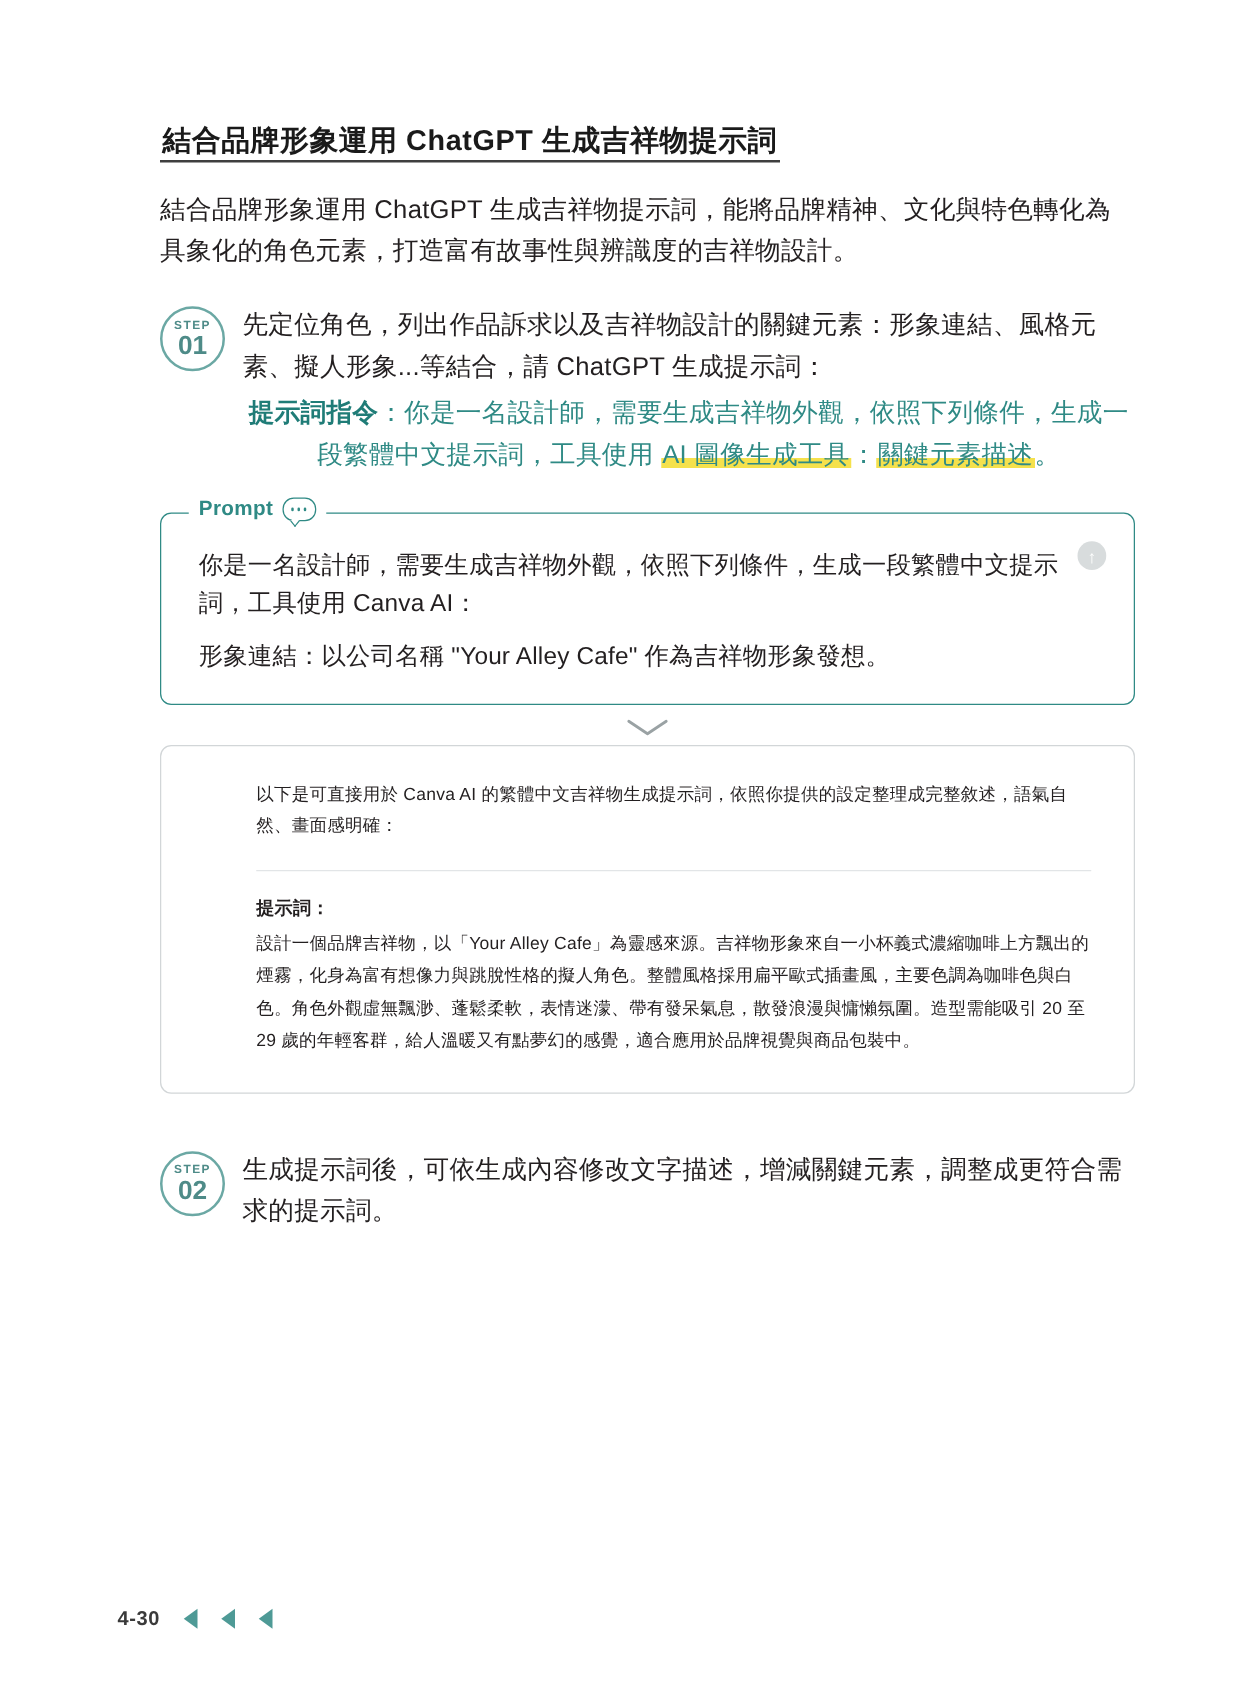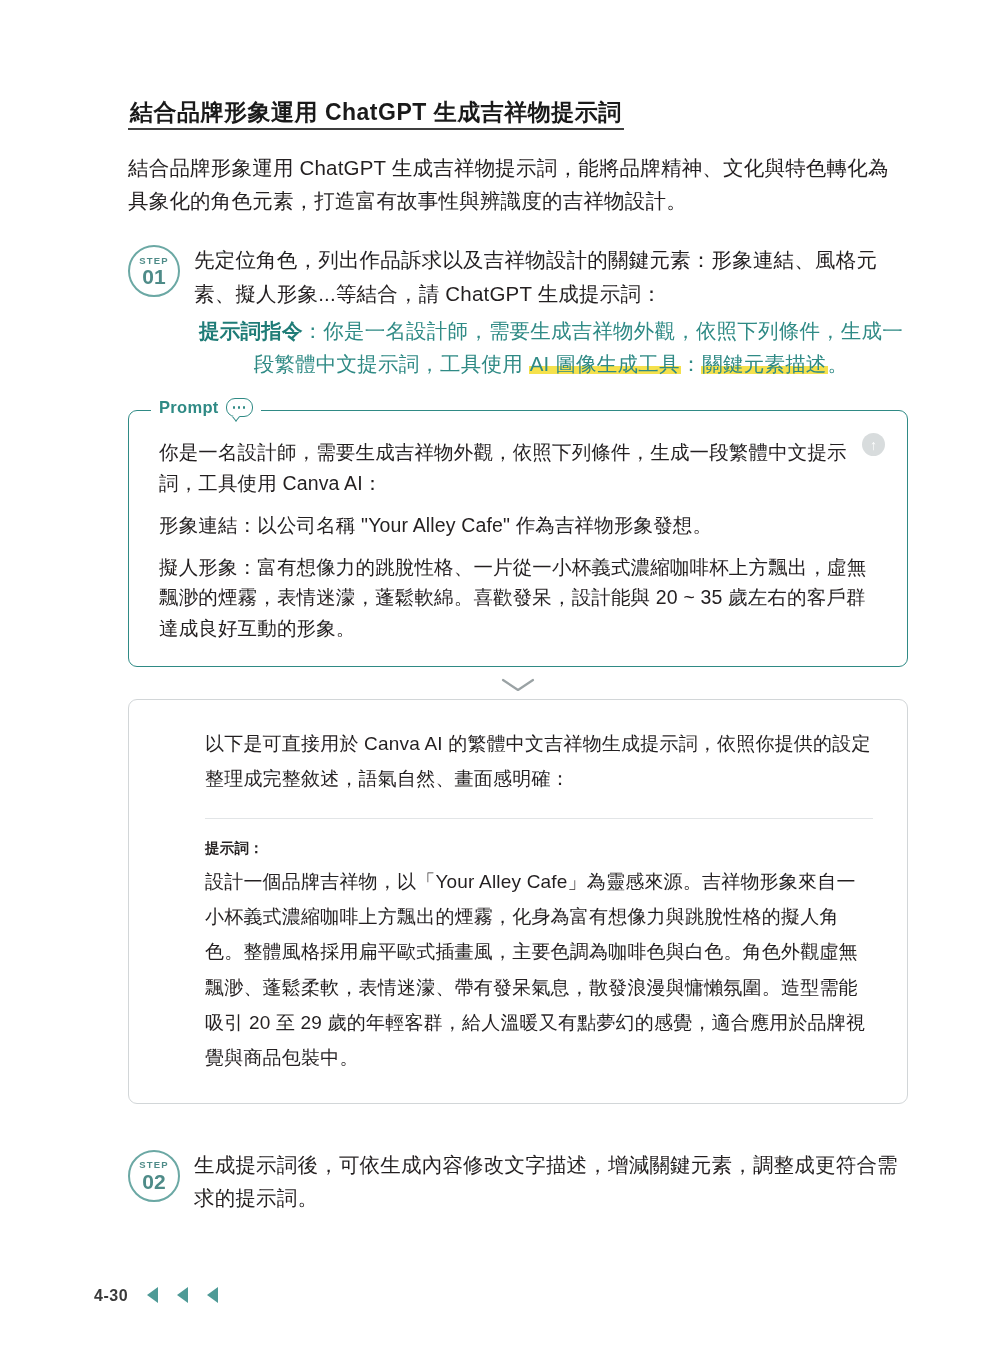--- a/index.html
+++ b/index.html
@@ -209,21 +209,21 @@
   .chevron svg { display: block; }
 
   
   .answer-box {
     border: 1.2px solid #d2d6d8;
     border-radius: 9px;
     padding: 26px 34px 28px 76px;
     box-sizing: border-box;
   }
   .answer-p {
-    font-size: 19px;
+    font-size: 14px;
     line-height: 1.85;
     letter-spacing: 0.2px;
     color: #231f20;
   }
   .answer-divider {
     height: 1px;
     background: #e2e5e7;
     margin: 22px 0 20px 0;
   }
   .answer-title {
@@ -290,21 +290,20 @@
         <span>Prompt</span>
         <span class="legend-bubble">
             <i></i>
             <i></i>
             <i></i>
           </span>
       </div>
       <div class="send-btn">↑</div>
       <div class="prompt-line">你是一名設計師，需要生成吉祥物外觀，依照下列條件，生成一段繁體中文提示詞，工具使用 Canva AI：</div>
       <div class="prompt-line">形象連結：以公司名稱 "Your Alley Cafe" 作為吉祥物形象發想。</div>
-      <div class="prompt-line">擬人形象：富有想像力的跳脫性格、一片從一小杯義式濃縮咖啡杯上方飄出，虛無飄渺的煙霧，表情迷濛，蓬鬆軟綿。喜歡發呆，設計能與 20 ~ 35 歲左右的客戶群達成良好互動的形象。</div>
     </div>
 
     
     <div class="chevron">
       <svg width="34" height="16" viewBox="0 0 34 16">
         <polyline points="2,3 17,13 32,3" fill="none" stroke="#9aa2a4" stroke-width="2.2" stroke-linecap="round" stroke-linejoin="round"></polyline>
       </svg>
     </div>
 
     

